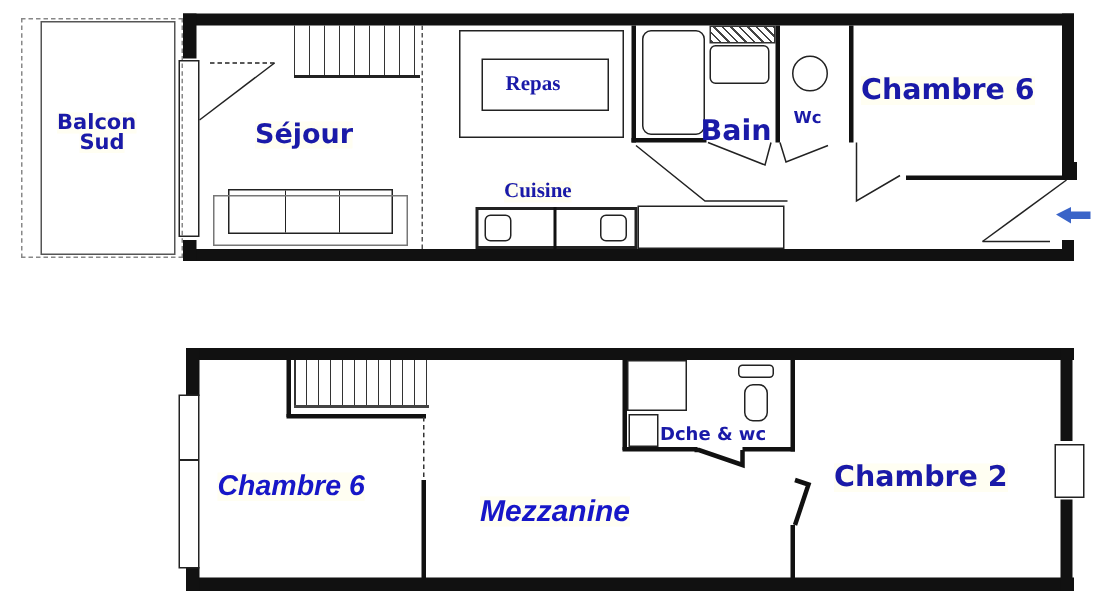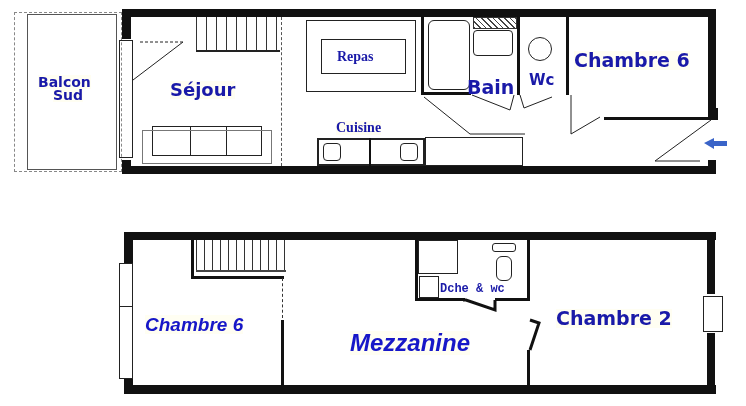--- a/index.html
+++ b/index.html
@@ -73,21 +73,21 @@
       <polygon points="704,143 714,138 714,141 727,141 727,146 714,146 714,149" fill="#3a64c8"></polygon>
     </g>
   </svg>
 
   <div class="label" style="left:38px;top:75px;font-size:14px;text-align:center;">Balcon</div>
   <div class="label" style="left:53px;top:88px;font-size:14px;">Sud</div>
   <div class="label" style="left:170px;top:81px;font-size:18px;">Séjour</div>
   <div class="label" style="left:337px;top:50px;font-size:14px;background:transparent;font-family:Liberation Serif, serif;">Repas</div>
   <div class="label" style="left:336px;top:121px;font-size:14px;font-family:Liberation Serif, serif;">Cuisine</div>
   <div class="label" style="left:467px;top:62px;font-size:19px;background:transparent;margin-top:16px;">Bain</div>
-  <div class="label" style="left:529px;top:73px;font-size:15px;background:transparent;">Wc</div>
+  <div class="label" style="left:529px;top:73px;font-size:11px;background:transparent;">Wc</div>
   <div class="label" style="left:574px;top:51px;font-size:19px;">Chambre 6</div>
 </div>
 
 <div>
   <div class="wall" style="left:124px;top:232px;width:592px;height:8px;"></div>
   <div class="wall" style="left:124px;top:385px;width:592px;height:9px;"></div>
   <div class="wall" style="left:124px;top:232px;width:9px;height:32px;"></div>
   <div class="wall" style="left:124px;top:378px;width:9px;height:16px;"></div>
   <div class="thin" style="left:119px;top:263px;width:14px;height:116px;background:linear-gradient(180deg,transparent 42px,#222 42px 43px,transparent 43px);"></div>
   <div class="wall" style="left:707px;top:232px;width:8px;height:62px;"></div>
@@ -112,16 +112,16 @@
   <div class="wall" style="left:527px;top:350px;width:3px;height:36px;"></div>
 
   <svg width="746" height="406">
     <g stroke="#111" stroke-width="3" fill="none">
       <polyline points="463,300 466,300 495,310 495,300"></polyline>
       <polyline points="530,320 539,323 530,350"></polyline>
     </g>
   </svg>
 
   <div class="label it" style="left:145px;top:315px;font-size:19px;">Chambre 6</div>
-  <div class="label it" style="left:350px;top:331px;font-size:24px;text-align:right;">Mezzanine</div>
-  <div class="label" style="left:440px;top:283px;font-size:12px;background:transparent;font-family:Liberation Mono, monospace;">Dche &amp; wc</div>
+  <div class="label it" style="left:320px;top:331px;font-size:20px;text-align:right;">Mezzanine</div>
+  <div class="label" style="left:440px;top:283px;font-size:12px;background:transparent;">Dche &amp; wc</div>
   <div class="label" style="left:556px;top:309px;font-size:19px;">Chambre 2</div>
 </div>
 
 </body></html>

